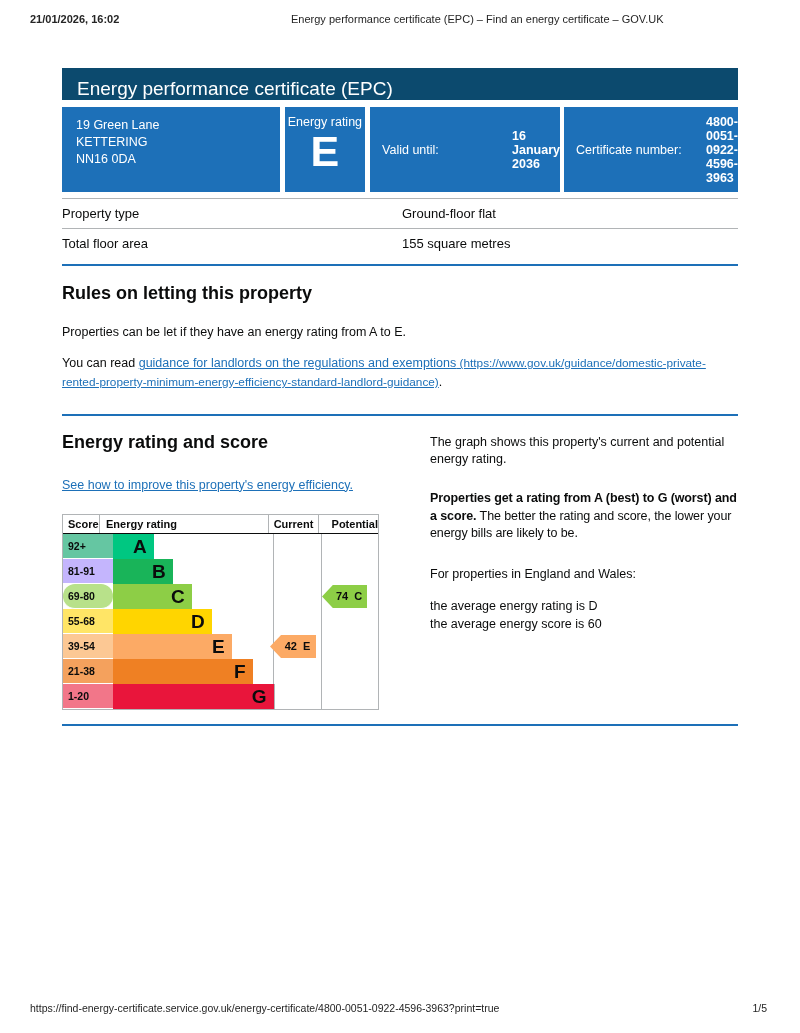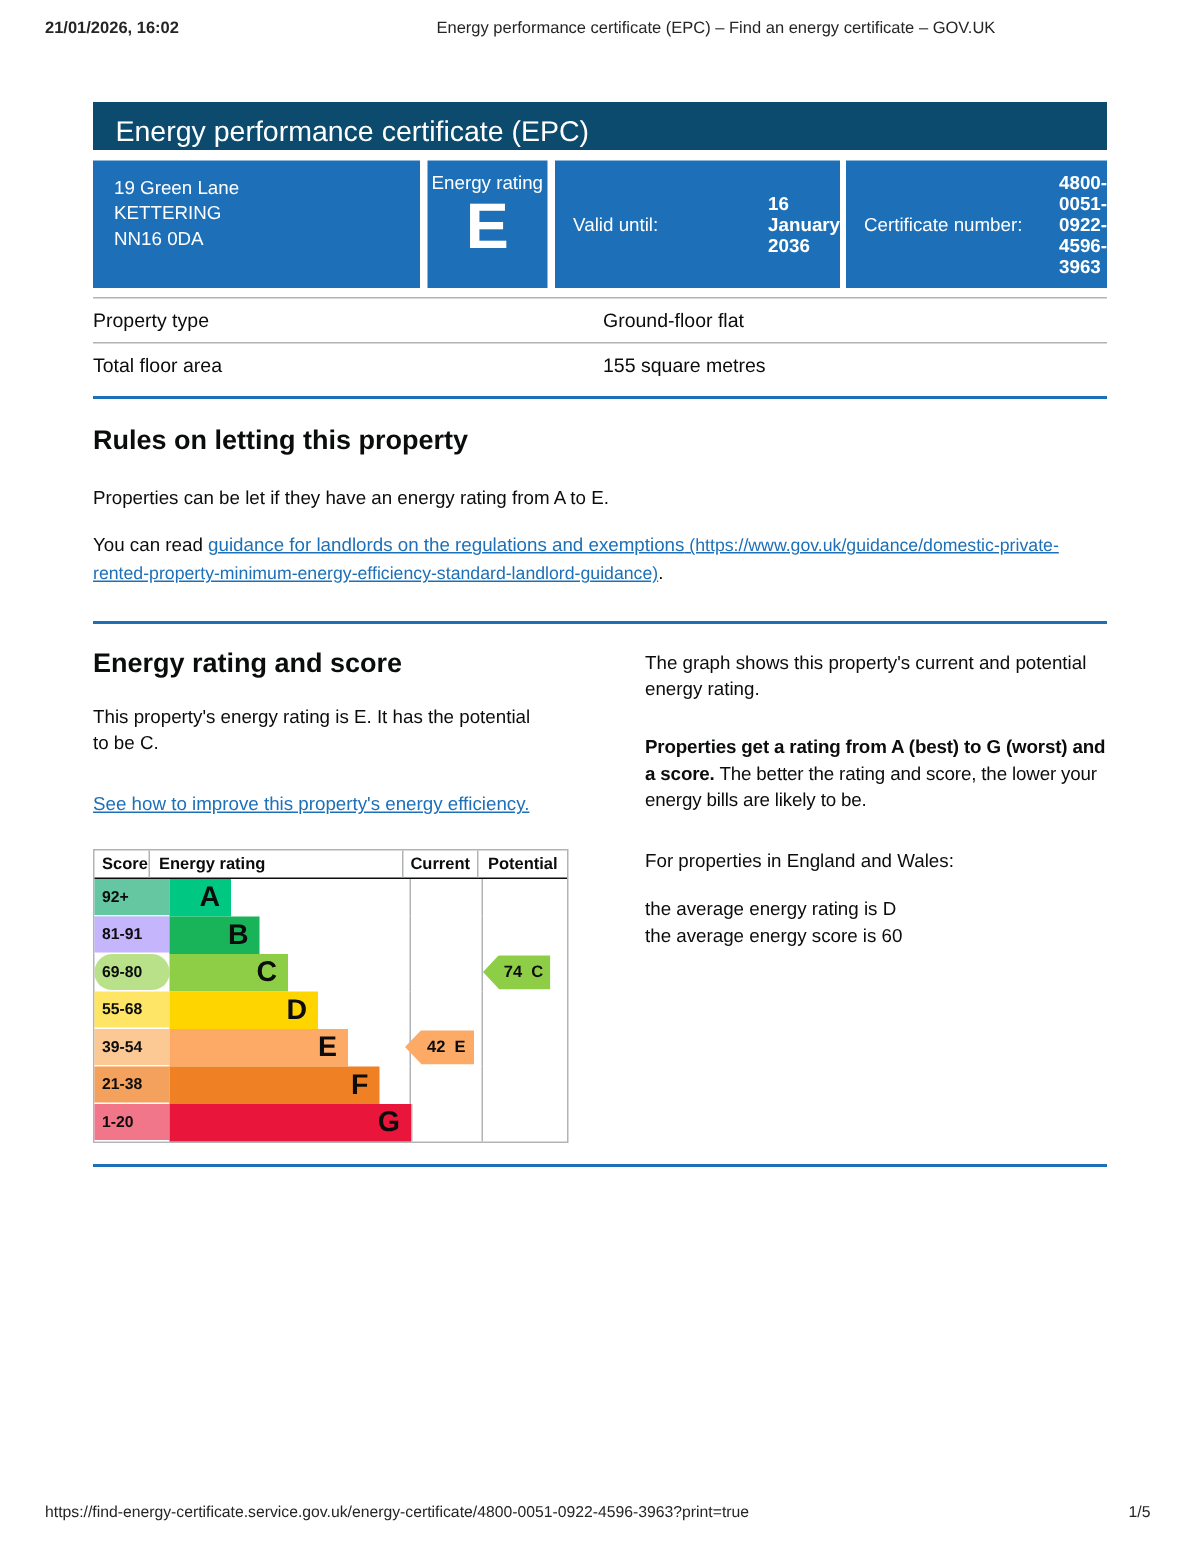--- a/index.html
+++ b/index.html
@@ -51,21 +51,21 @@
   .col-right .rp3 { margin-top:24px; }
   .col-right .rp4 { margin-top:15px; }
 
   .chart { margin-top:20px; width:317px; border:1px solid #b1b4b6; position:relative; }
   .chart-header { display:flex; height:19px; border-bottom:1px solid #0b0c0c;
                   font-weight:bold; font-size:11px; }
   .chart-header > div { line-height:18px; }
   .ch-score { width:36px; padding-left:5px; }
   .ch-rating { width:169px; padding-left:6px; border-left:1px solid #b1b4b6; }
   .ch-cur { width:50px; text-align:center; border-left:1px solid #b1b4b6; }
-  .ch-pot { width:60px; text-align:center; border-left:1px solid #b1b4b6; }
+  .ch-pot { width:60px; text-align:right; border-left:1px solid #b1b4b6; }
   .chart-row { display:flex; height:25px; }
   .cell-score { width:52px; font-size:10.5px; font-weight:bold; line-height:24px;
                 padding-left:5px; border-bottom:1px solid #fff; }
   .cell-bar { width:169px; }
   .bar { height:25px; font-weight:bold; font-size:19px; line-height:25px;
          text-align:right; padding-right:7px; color:#0b0c0c; }
   .cell-cur { width:50px; border-left:1px solid #b1b4b6; }
   .cell-pot { width:60px; border-left:1px solid #b1b4b6; }
   .arrow { position:absolute; height:23px; line-height:23px; font-weight:bold;
            font-size:11px; text-align:center; padding-left:9px; word-spacing:3px;
@@ -123,21 +123,20 @@
 
   <h2 class="rules-h">Rules on letting this property</h2>
   <p class="p rules-p1">Properties can be let if they have an energy rating from A to E.</p>
   <p class="p rules-p2"><span>You can read </span><a><span>guidance for landlords on the regulations and exemptions</span><span class="href-small"> (https://www.gov.uk/guidance/domestic-private-rented-property-minimum-energy-efficiency-standard-landlord-guidance)</span></a><span>.</span></p>
 
   <hr class="rule rule2">
 
   <div class="two-col">
     <div class="col-left">
       <h2>Energy rating and score</h2>
-      <p class="p p1">This property's energy rating is E. It has the potential to be C.</p>
       <a class="improve-link">See how to improve this property's energy efficiency.</a>
 
       <div class="chart" id="chart-wrap">
         <div class="chart-header">
           <div class="ch-score">Score</div>
           <div class="ch-rating">Energy rating</div>
           <div class="ch-cur">Current</div>
           <div class="ch-pot">Potential</div>
         </div>
         <div id="chart-body">

